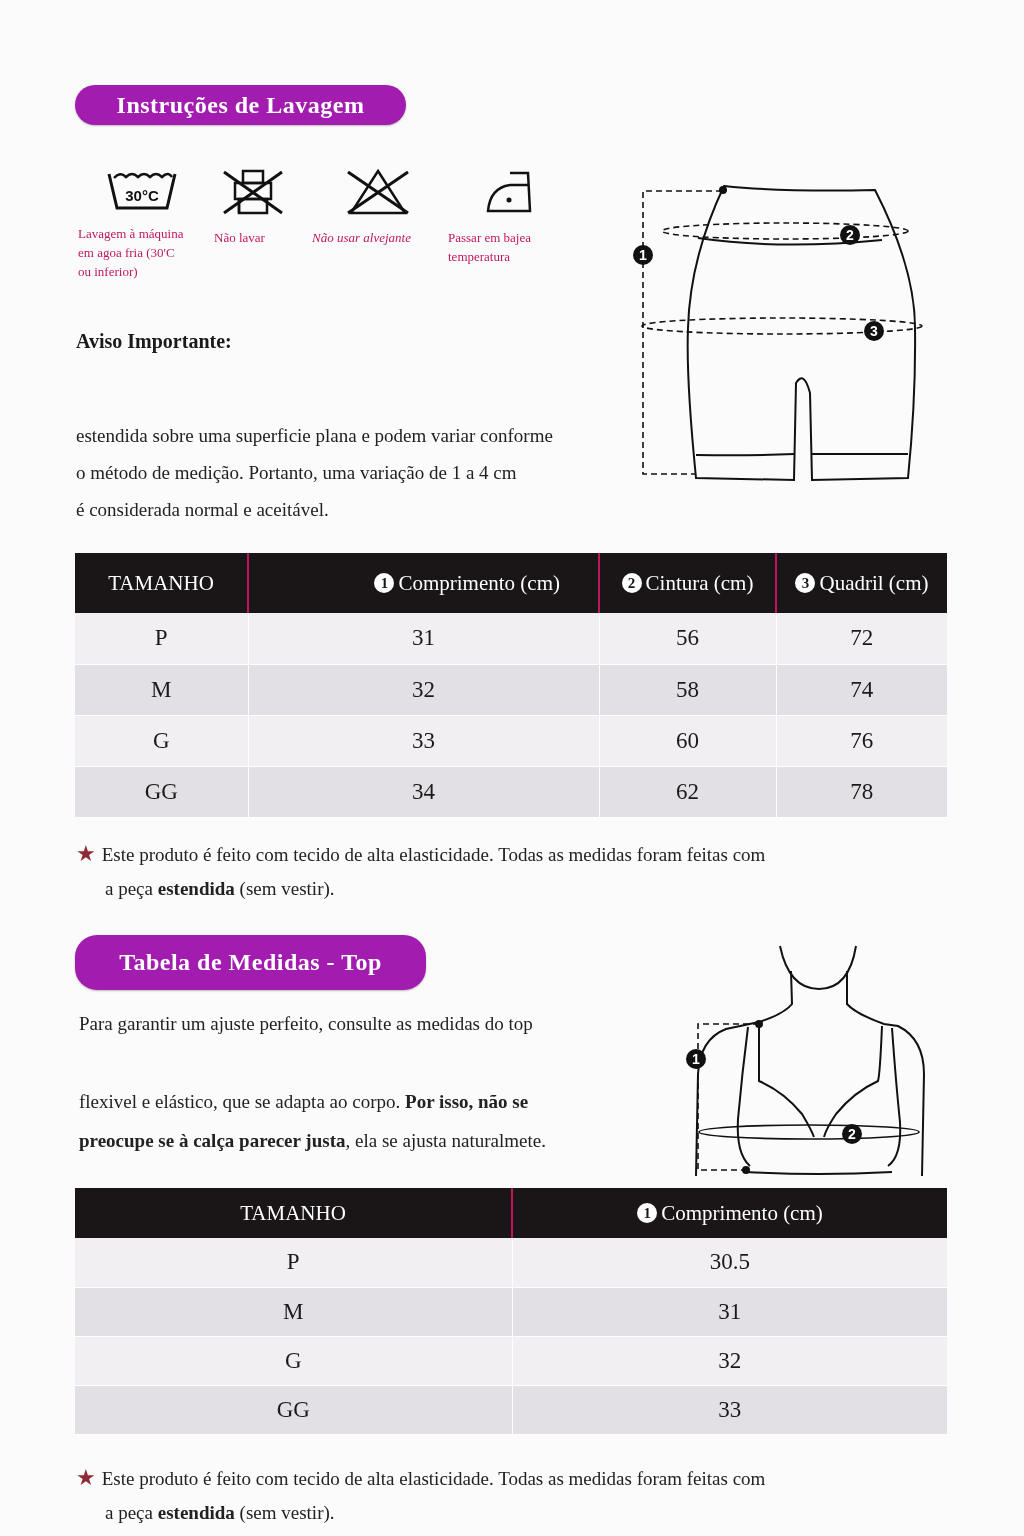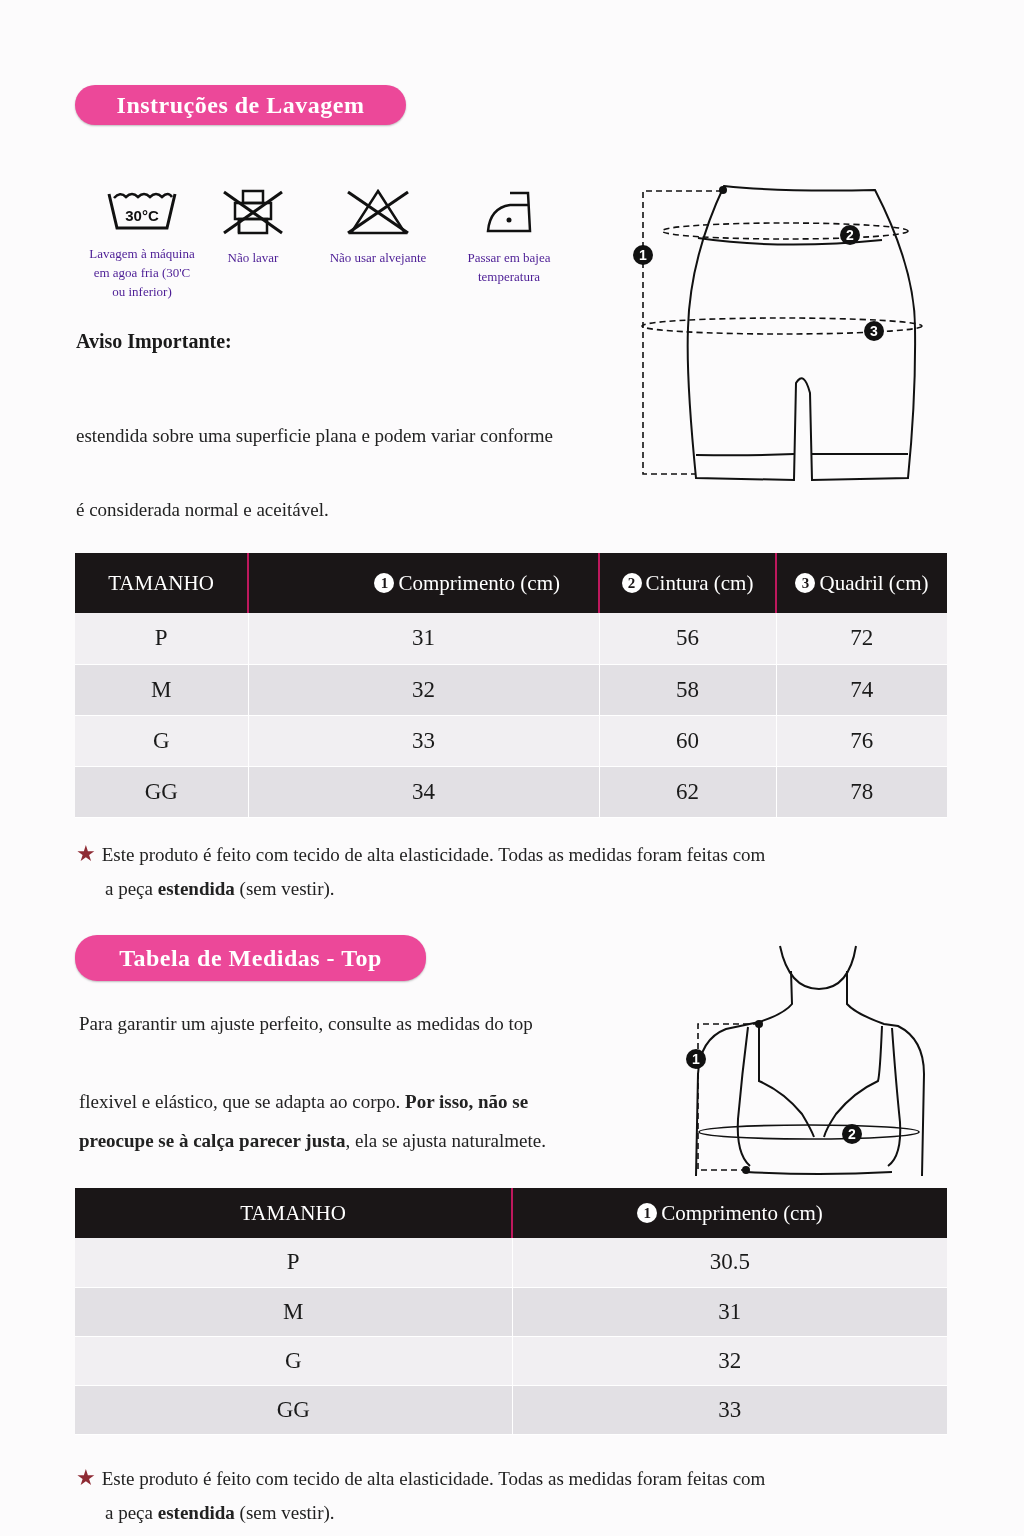--- a/index.html
+++ b/index.html
@@ -1,28 +1,28 @@
 <!DOCTYPE html>
 <html><head>
 <meta charset="utf-8">
 <style>
   * { box-sizing: border-box; margin: 0; padding: 0; }
   html, body { width: 1024px; height: 1536px; background: #fcfbfc; overflow: hidden; }
   body { position: relative; font-family: "Liberation Serif", "DejaVu Serif", serif; color: #1a1a1a; }
 
   .pill {
-    position: absolute; background: #ec4899; color: #fff; border-radius: 22px;
+    position: absolute; background: #a21caf; color: #fff; border-radius: 22px;
     font-weight: bold; font-size: 24px; letter-spacing: 0.5px;
     display: flex; align-items: center; justify-content: center;
     box-shadow: 0 1px 2px rgba(0,0,0,0.25);
   }
   #pill1 { left: 75px; top: 85px; width: 331px; height: 40px; }
-  #pill2 { left: 75px; top: 935px; width: 351px; height: 46px; }
-
-  .care { position: absolute; top: 188px; text-align: center; font-size: 13px; line-height: 19px; color: #4c1d95; }
+  #pill2 { left: 75px; top: 935px; width: 351px; height: 55px; }
+
+  .care { position: absolute; top: 168px; text-align: left; font-size: 13px; line-height: 19px; color: #be185d; }
   .care svg { display: block; margin: 0 auto 12px auto; }
 
   .heading-bold { position: absolute; left: 76px; top: 330px; font-size: 20px; font-weight: bold; }
   .para { position: absolute; font-size: 19px; line-height: 37px; color: #222; }
   #notice { left: 76px; top: 380px; width: 560px; }
   #topintro { left: 79px; top: 1004px; width: 590px; line-height: 39px; }
 
   table.sizes { position: absolute; border-collapse: collapse; font-size: 23px; color: #1a1a1a; }
   table.sizes th {
     background: #1a1617; color: #fff; font-weight: normal; font-size: 21px; height: 60px;
@@ -72,42 +72,42 @@
     <rect x="22" y="3" width="20" height="12" fill="none" stroke="#111" stroke-width="2.5"></rect>
     <rect x="14" y="15" width="36" height="16" fill="none" stroke="#111" stroke-width="2.5"></rect>
     <rect x="18" y="31" width="28" height="14" fill="none" stroke="#111" stroke-width="2.5"></rect>
     <line x1="18" y1="31" x2="18" y2="45" stroke="#111" stroke-width="2.5"></line>
     <line x1="3" y1="4" x2="61" y2="45" stroke="#111" stroke-width="3"></line>
     <line x1="61" y1="4" x2="3" y2="45" stroke="#111" stroke-width="3"></line>
   </svg>
   <div>Não lavar</div>
 </div>
 
-<div class="care" style="left:312px; width:132px;">
+<div class="care" style="left:312px; width:132px;font-style:italic;">
   <svg width="66" height="48" viewBox="0 0 66 48">
     <path d="M33 3 L60 45 L6 45 Z" fill="none" stroke="#111" stroke-width="2.5"></path>
     <line x1="3" y1="4" x2="63" y2="45" stroke="#111" stroke-width="3"></line>
     <line x1="63" y1="4" x2="3" y2="45" stroke="#111" stroke-width="3"></line>
   </svg>
   <div>Não usar alvejante</div>
 </div>
 
 <div class="care" style="left:448px; width:122px;">
   <svg width="50" height="48" viewBox="0 0 50 48">
     <path d="M26 5 L44 5 L46 43 L4 43 Q6 20 26 17 L45 17" fill="none" stroke="#111" stroke-width="2.5"></path>
     <circle cx="25" cy="32" r="2.5" fill="#111"></circle>
   </svg>
   <div><span>Passar em bajea</span><br><span>temperatura</span></div>
 </div>
 
 <div class="heading-bold">Aviso Importante:</div>
 <div id="notice" class="para">
   <br>
   <span>estendida sobre uma superficie plana e podem variar conforme</span><br>
-  <br>
+  <span>o método de medição. Portanto, uma variação de 1 a 4 cm</span><br>
   <span>é considerada normal e aceitável.</span>
 </div>
 
 <svg class="diagram" style="left:630px; top:178px;" width="310" height="310" viewBox="0 0 310 310">
   <g fill="none" stroke="#111" stroke-width="2">
 
     <path d="M94 8 Q150 14 245 12 Q285 90 285 150 Q286 220 278 300 L182 302 L180 215 Q174 192 166 205 L164 302 L66 300 Q56 200 58 150 Q60 80 94 8 Z"></path>
     <path d="M68 60 Q150 72 252 62"></path>
     <path d="M66 277 Q120 278 164 276"></path>
     <path d="M182 276 Q230 276 278 276"></path>

